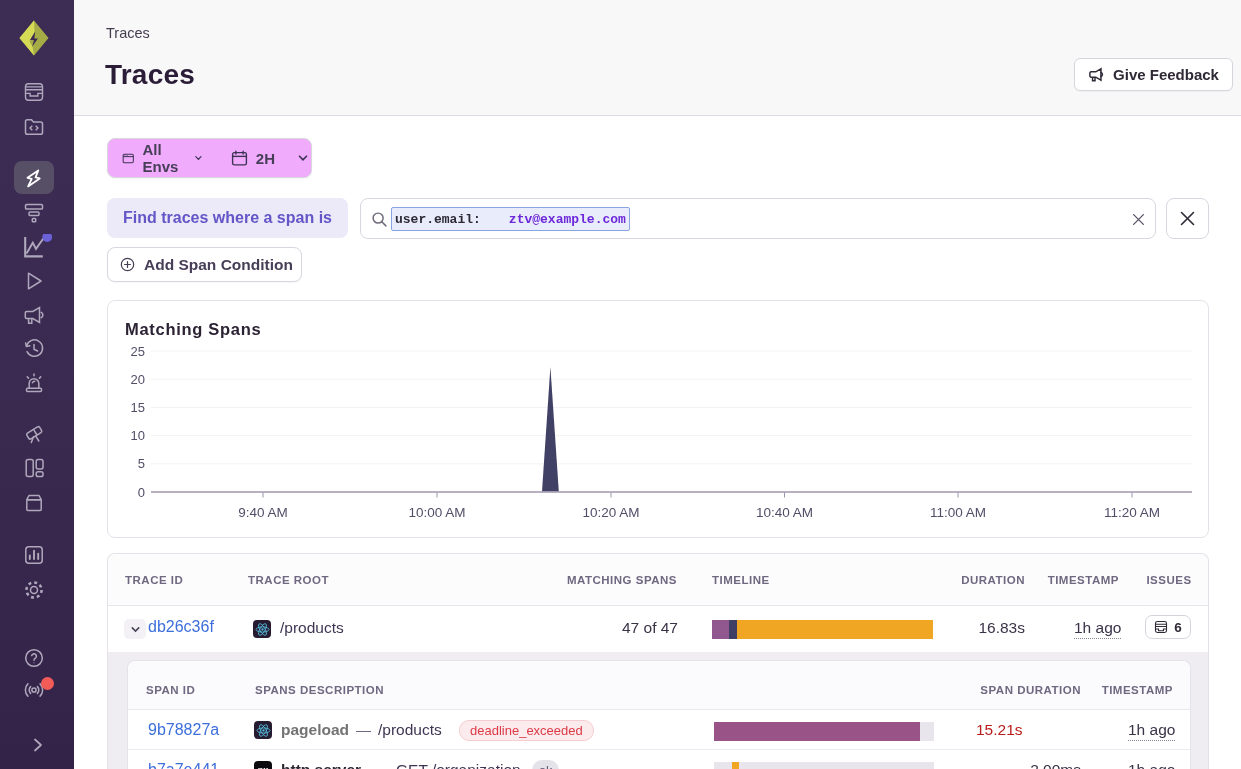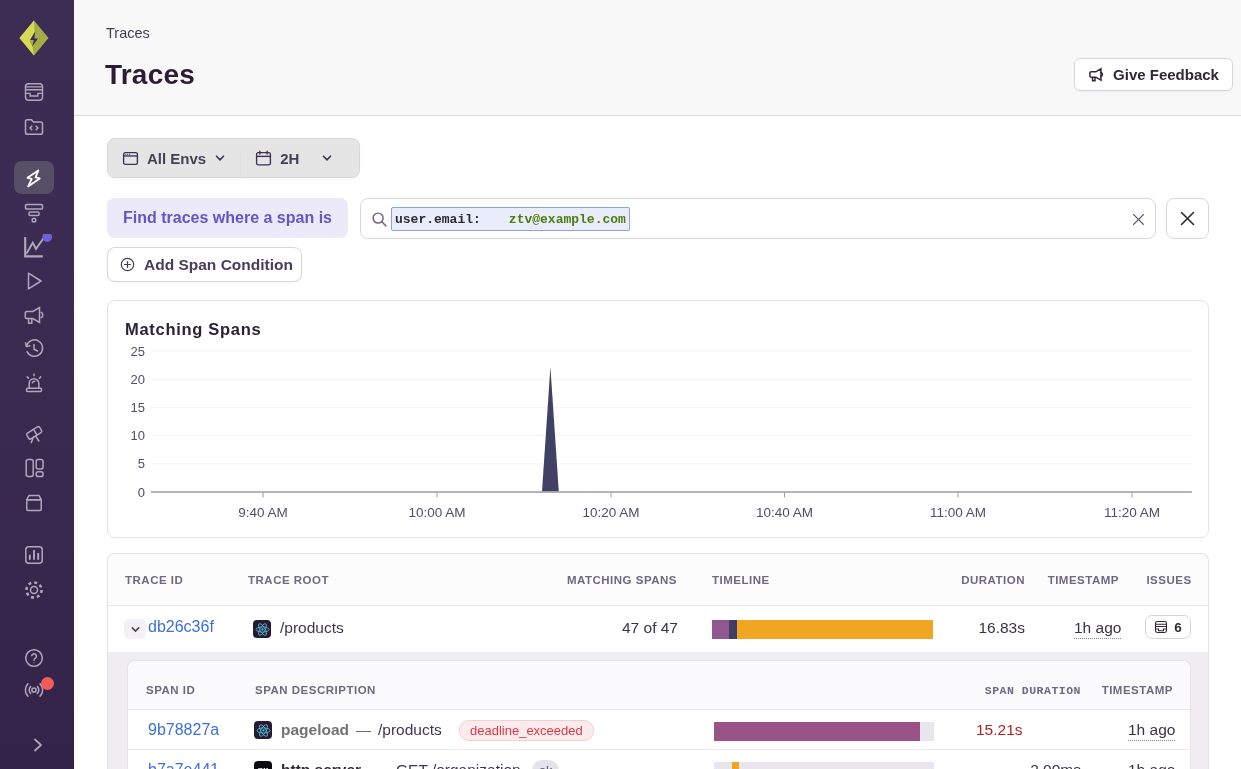--- a/index.html
+++ b/index.html
@@ -17,39 +17,39 @@
 #header { position:absolute; left:74px; top:0; right:0; height:116px;
   background:#f8f8f9; border-bottom:1.5px solid #dcdae3; }
 #crumb { position:absolute; left:106px; top:25px; font-size:14.5px; color:#453c50; }
 #h1 { position:absolute; left:105px; top:59px; font-size:28px; font-weight:bold; color:#2b1d38; letter-spacing:0.2px;}
 #feedback { position:absolute; left:1050px; top:58px; width:159px; height:33px;
   background:#fff; border:1px solid #d8d5dd; border-radius:6px;
   display:flex; align-items:center; justify-content:center; gap:8px;
   font-size:15px; font-weight:bold; color:#2f2936; box-shadow:0 1px 1px rgba(40,30,60,0.04);margin-left:24px;}
 
 
-#pagefilter { position:absolute; left:107px; top:138px; width:253px; height:40px;
-  background:#e5e5e5; border:1px solid #d9d6df; border-radius:8px;
+#pagefilter { position:absolute; left:107px; top:138px; width:205px; height:40px;
+  background:#f0abfc; border:1px solid #d9d6df; border-radius:8px;
   display:flex; align-items:flex-end; box-shadow:0 1px 2px rgba(40,30,60,0.04);}
 #pagefilter .seg { display:flex; align-items:center; gap:8px; padding:0 14px; height:100%; }
 #pagefilter .lbl { font-size:15px; font-weight:bold; color:#473e57; }
 #pagefilter .sep { width:1px; height:24px; background:#e0dde5; }
 
 #spanlabel { position:absolute; left:107px; top:198px; width:241px; height:40px;
   background:#ece9f9; border-radius:8px; display:flex; align-items:center; justify-content:center;
   font-size:16px; font-weight:bold; color:#6356c7; }
 
 #searchbox { position:absolute; left:360px; top:198px; width:796px; height:41px;
   background:#fff; border:1px solid #d9d6df; border-radius:8px; }
 #token { position:absolute; left:30px; top:8px; height:24px; padding:0 3px;
   background:#e9edfb; border:1px solid #88a4e2; border-radius:2px;
   display:flex; align-items:center;
   font-family:"Liberation Mono", monospace; font-size:13px;gap:28px; }
 #token b { color:#2d2a36; font-weight:bold; }
-#token span { color:#4d7c0f; font-weight:bold; }
+#token span { color:#6d28d9; font-weight:bold; }
 #clearx { position:absolute; left:1166px; top:198px; width:43px; height:41px;
   background:#fff; border:1px solid #d9d6df; border-radius:8px;
   display:flex; align-items:center; justify-content:center; }
 
 #addspan { position:absolute; left:107px; top:247px; width:195px; height:35px;
   background:#fff; border:1px solid #d9d6df; border-radius:8px;
   display:flex; align-items:center; gap:9px; padding-left:12px;
   font-size:15.5px; font-weight:bold; color:#473e57; box-shadow:0 1px 2px rgba(40,30,60,0.04);}
 
 
@@ -209,22 +209,22 @@
           <path d="M2 4.9h12M2 7.5h12"></path>
           <path d="M2 10.3h3.2v2h5.6v-2H14"></path>
         </svg>
       <span style="font-size:13.5px; font-weight:bold; color:#2f2936;">6</span>
     </div>
   </div>
   <div id="subarea">
     <div id="subcard">
       <div id="subhead">
         <span class="th" style="left:18px; top:23px;">SPAN ID</span>
-        <span class="th" style="left:127px; top:23px;">SPAN DESCRIPTION</span>
-        <span class="th" style="left:848px; top:23px; width:105px; text-align:right;font-family:Liberation Mono, monospace;">SPAN DURATION</span>
+        <span class="th" style="left:127px; top:23px;">SPANS DESCRIPTION</span>
+        <span class="th" style="left:848px; top:23px; width:105px; text-align:right;">SPAN DURATION</span>
         <span class="th" style="left:965px; top:23px; width:80px; text-align:right;">TIMESTAMP</span>
       </div>
       <div class="abs" style="left:0; top:49px; width:1062px; height:40px; border-bottom:1px solid #eceaf0;">
         <span class="link abs" style="left:20px; top:11px;">9b78827a</span>
         <div class="appicon abs" style="left:126px; top:11px;">
           <svg width="15" height="15" viewBox="-11 -11 22 22" fill="none" stroke="#53b8d8" stroke-width="1.3">
               <ellipse rx="9.5" ry="3.8"></ellipse>
               <ellipse rx="9.5" ry="3.8" transform="rotate(60)"></ellipse>
               <ellipse rx="9.5" ry="3.8" transform="rotate(120)"></ellipse>
               <circle r="1.7" fill="#53b8d8" stroke="none"></circle>

